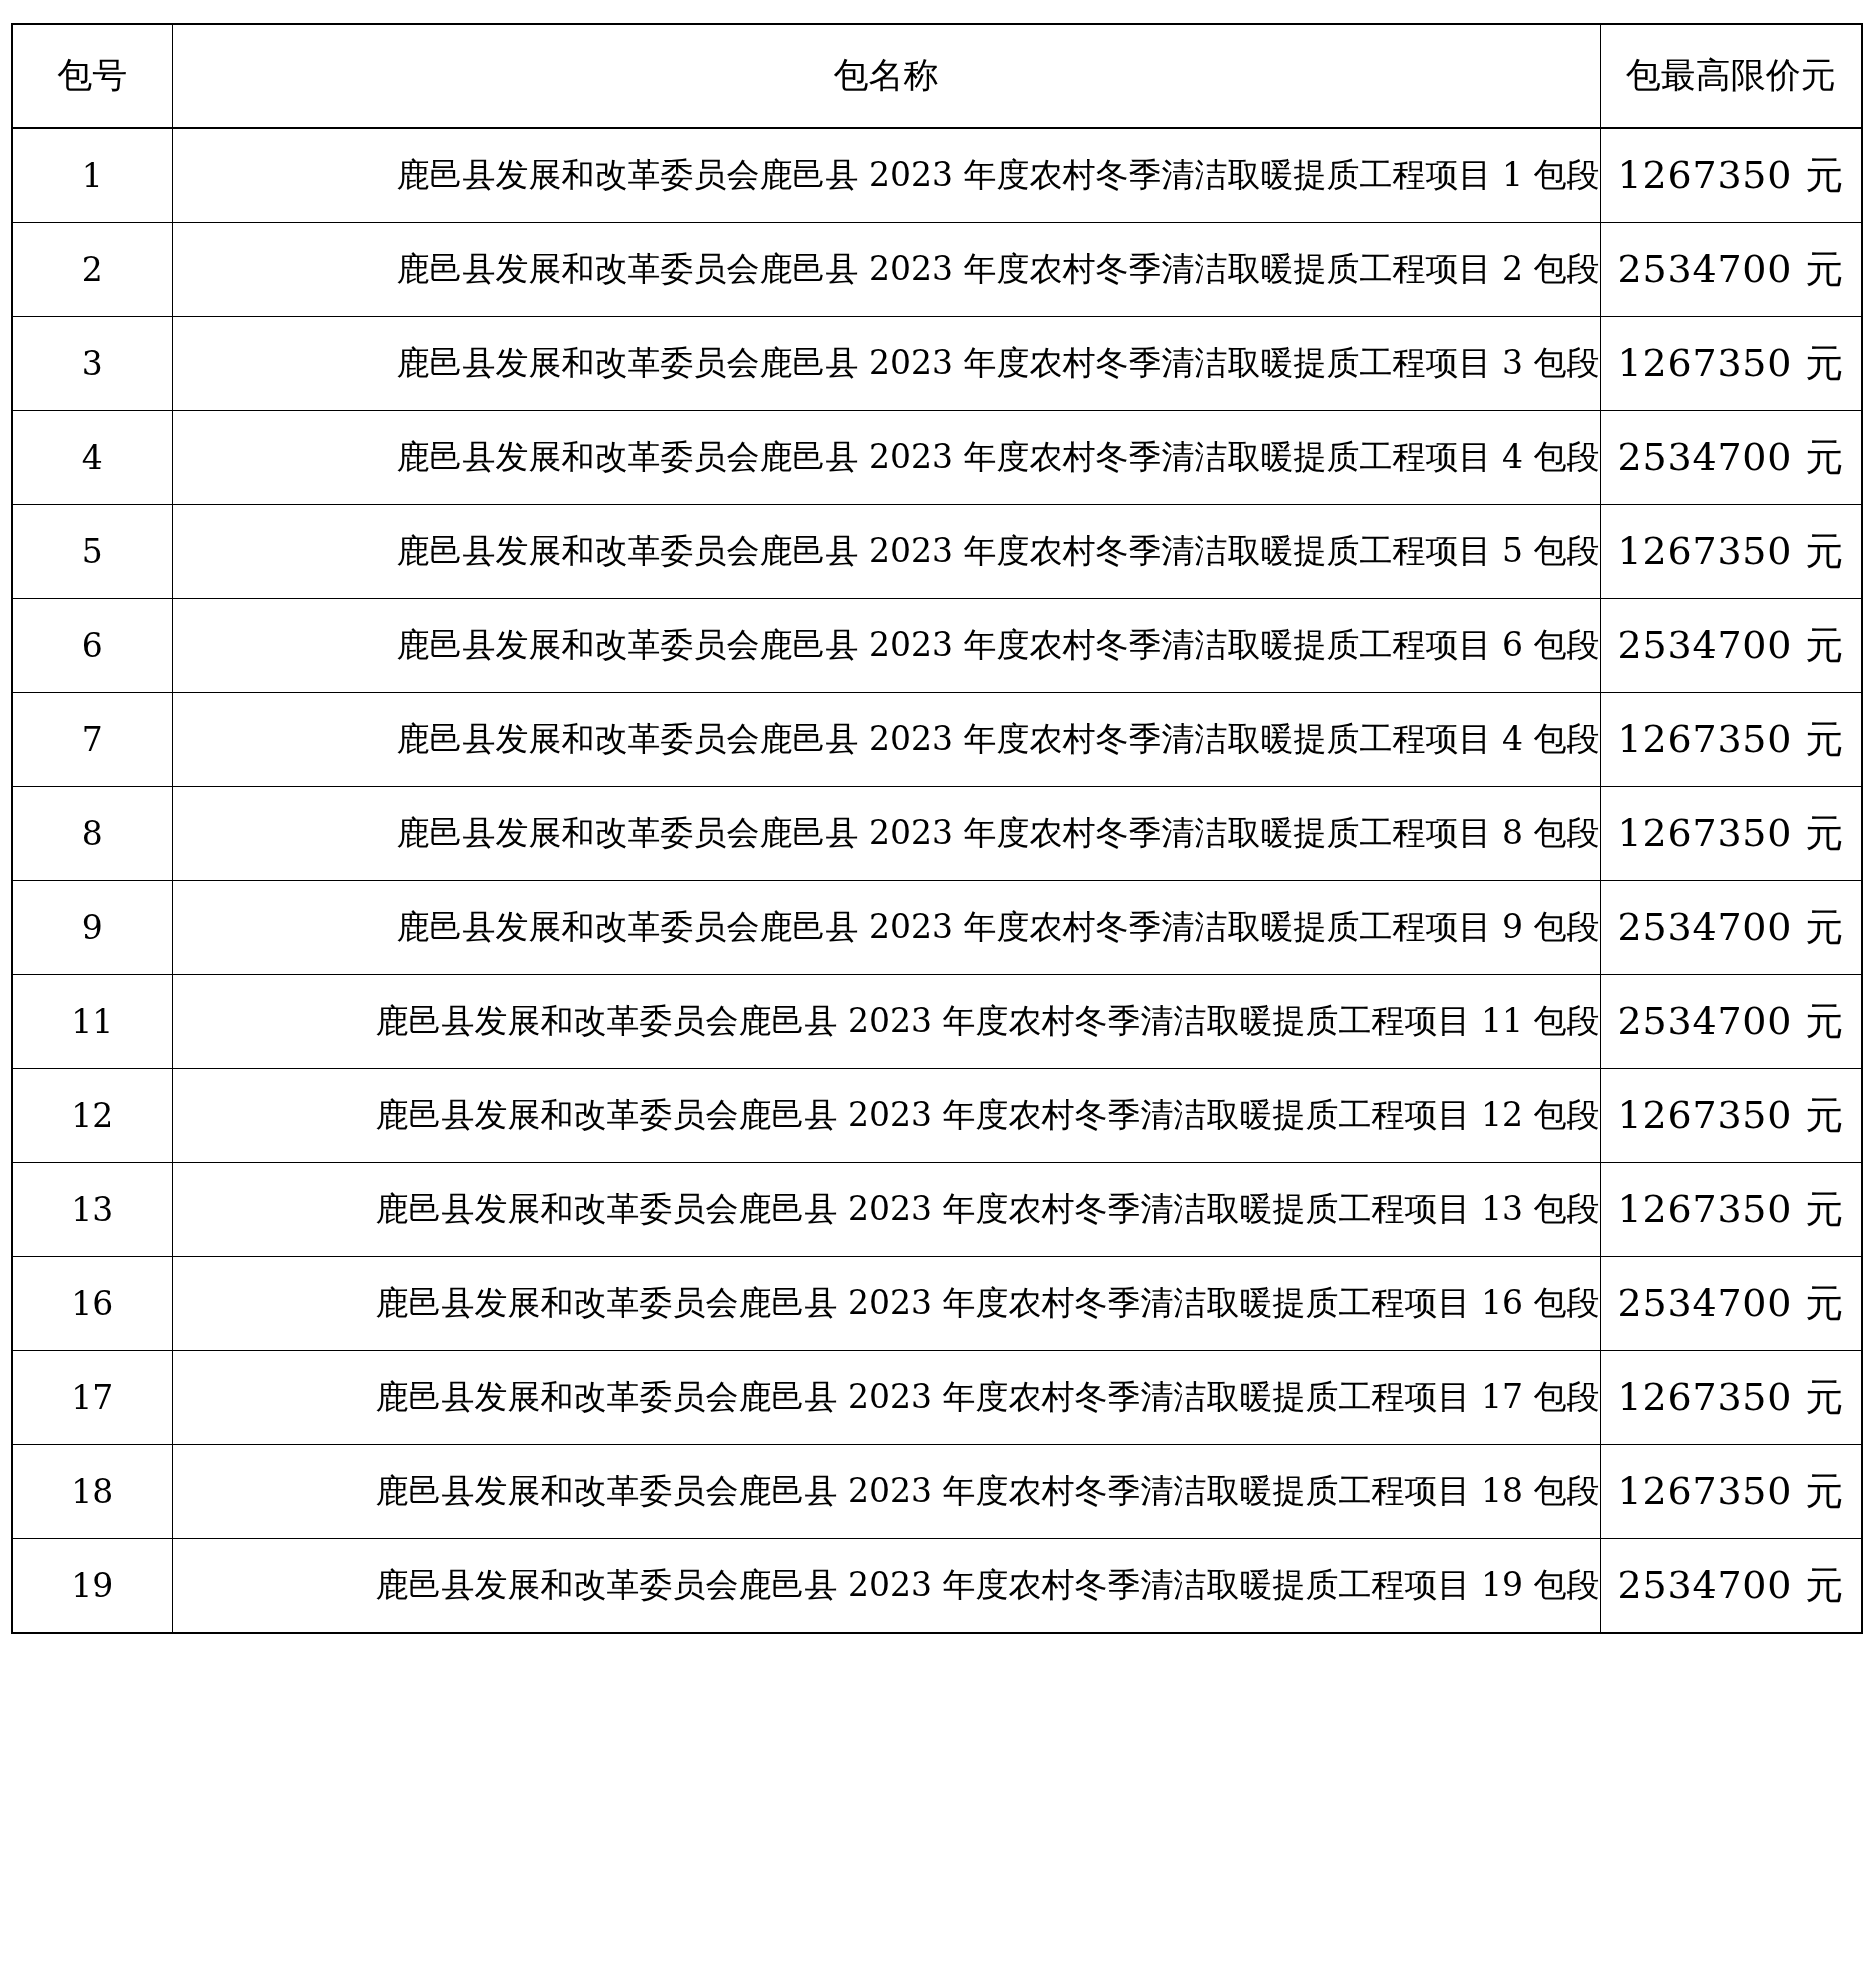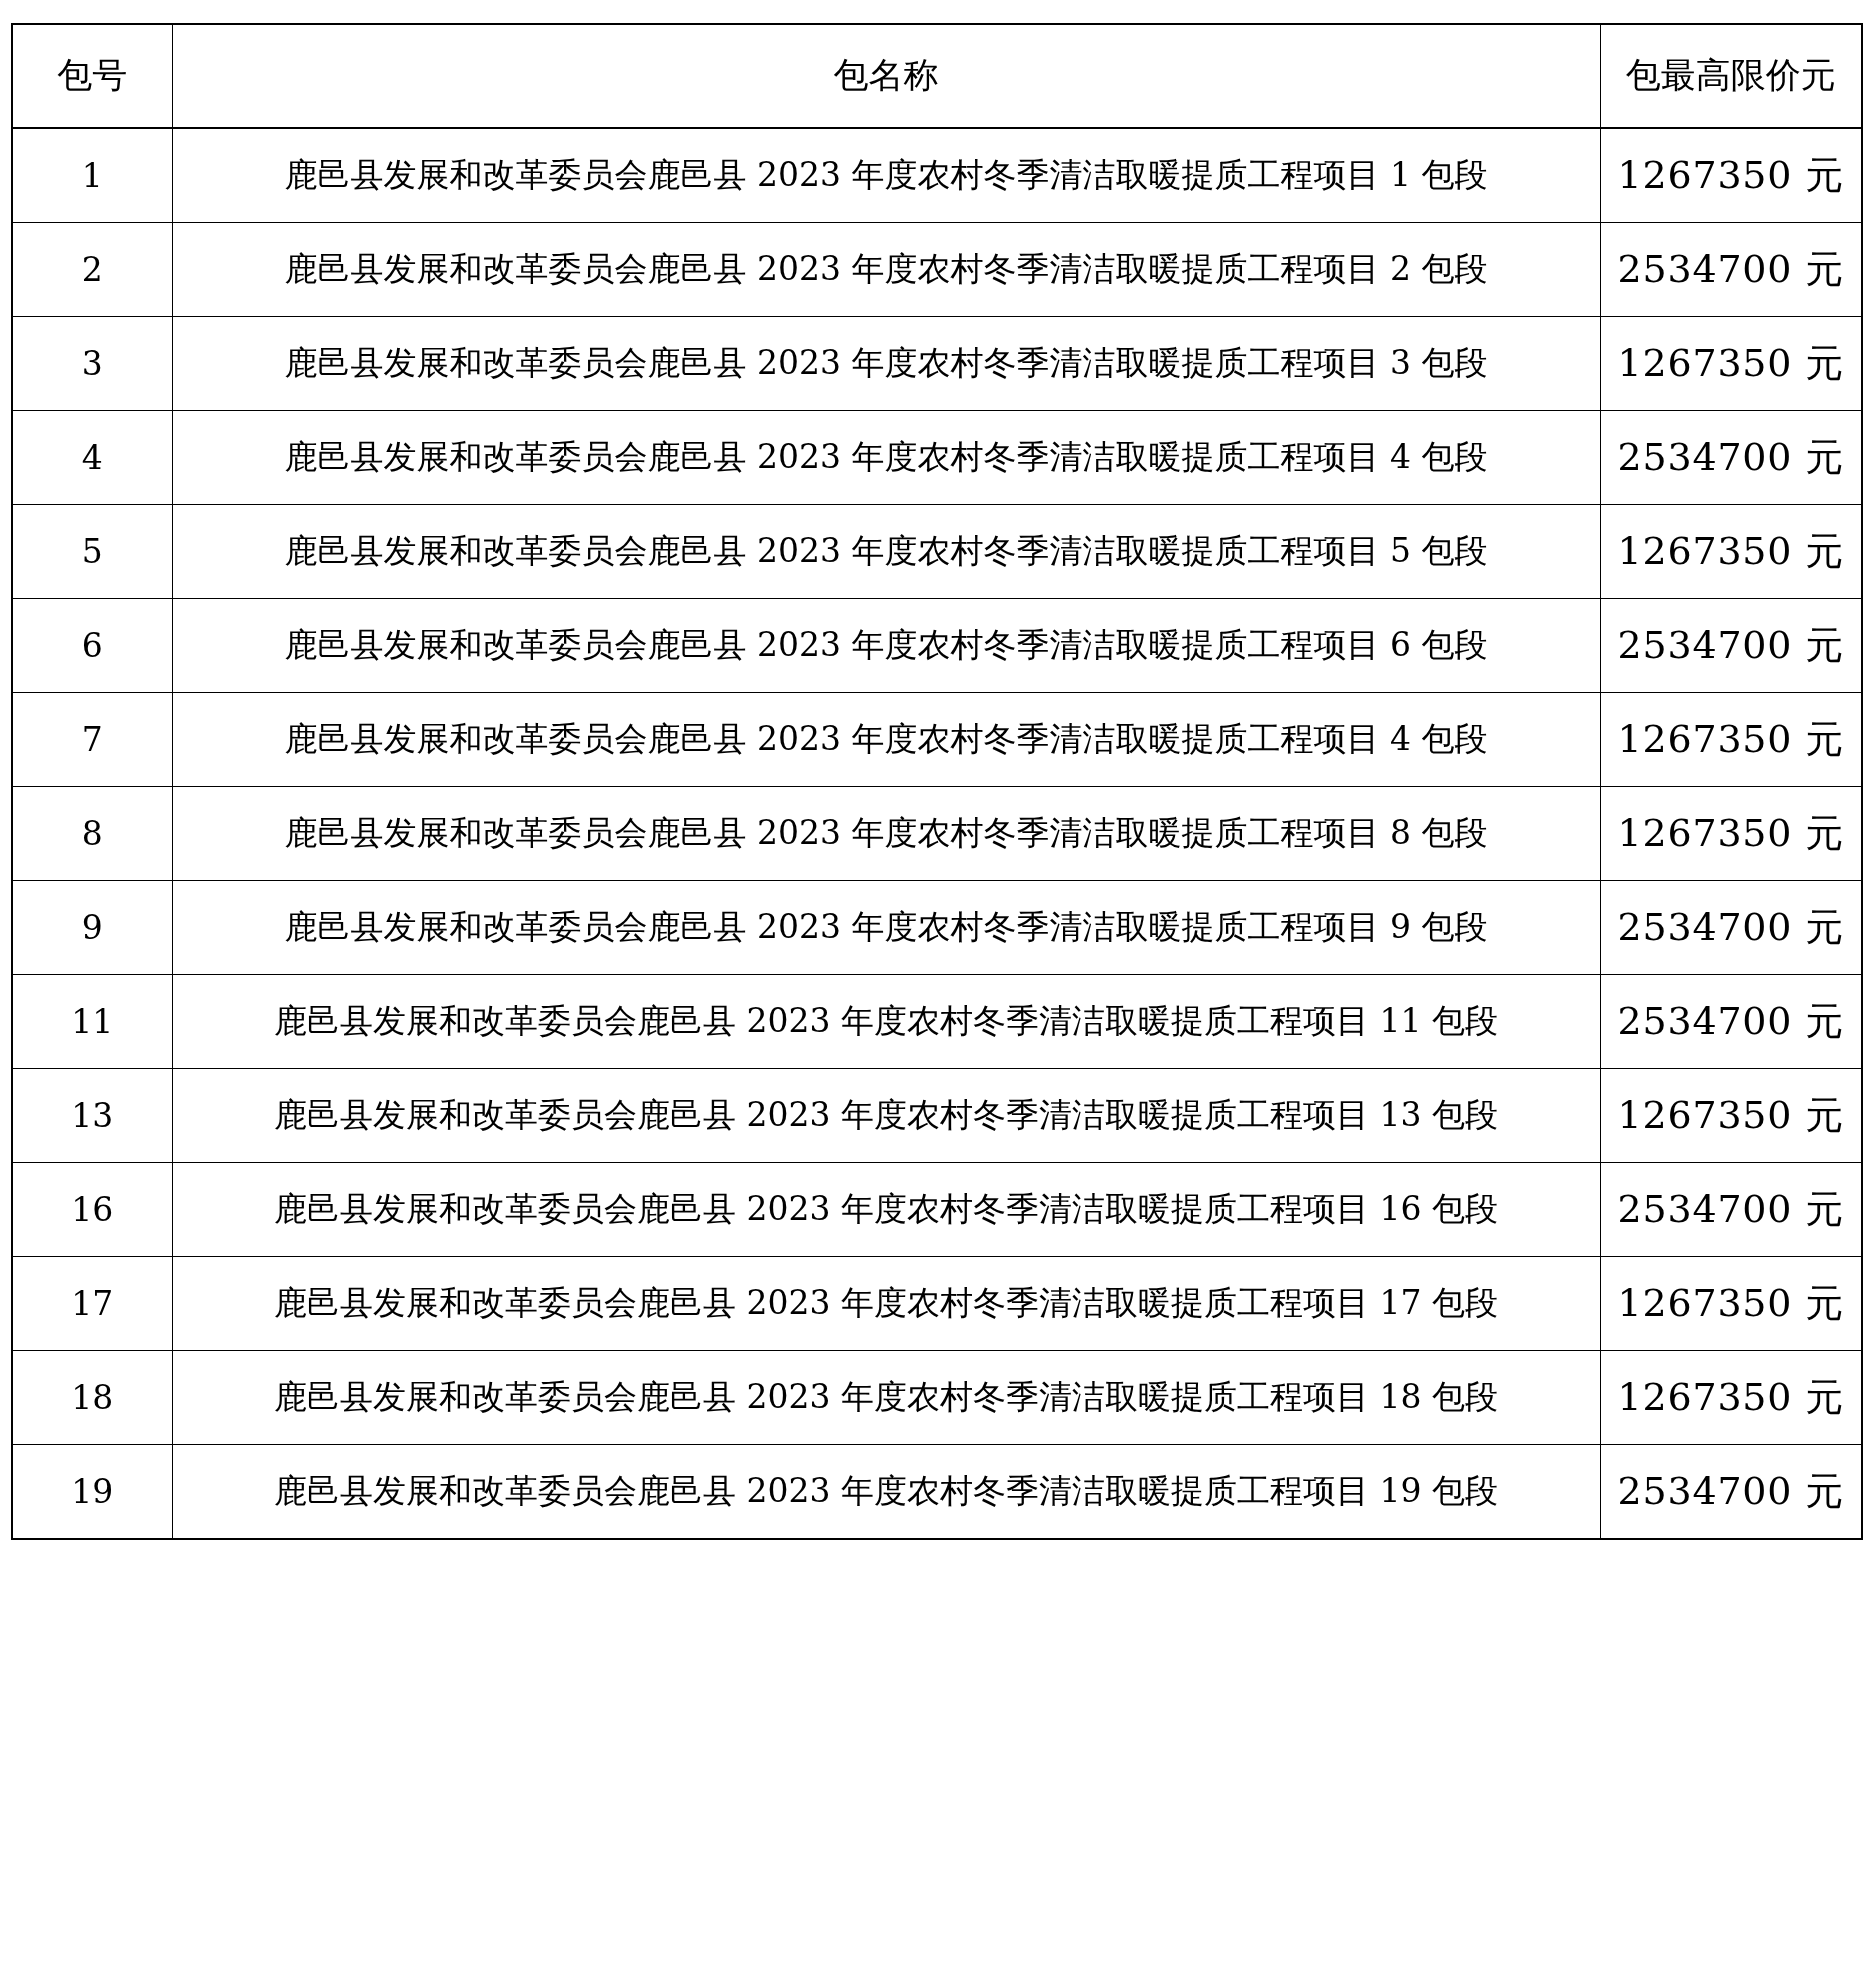--- a/index.html
+++ b/index.html
@@ -42,21 +42,21 @@
     tr.row-sep td { border-top-width: 2.9px; }
     th {
       height: 102px;
       font-size: 35px;
     }
     td {
       height: 93px;
       font-size: 33px;
     }
     td.num { font-size: 33px; }
-    td.name { letter-spacing: 0px; }
+    td.name { letter-spacing: 0px; text-align: right; }
     td.price { font-size: 38px; letter-spacing: 0.8px; }
   </style>
 </head>
 <body>
 
 <div class="table-wrap">
   <table>
     <colgroup>
       <col class="c1">
         <col class="c2">
@@ -114,20 +114,25 @@
         <td class="num">9</td>
         <td class="name">鹿邑县发展和改革委员会鹿邑县 2023 年度农村冬季清洁取暖提质工程项目 9 包段</td>
         <td class="price">2534700 元</td>
       </tr>
       <tr>
         <td class="num">11</td>
         <td class="name">鹿邑县发展和改革委员会鹿邑县 2023 年度农村冬季清洁取暖提质工程项目 11 包段</td>
         <td class="price">2534700 元</td>
       </tr>
       <tr>
+        <td class="num">12</td>
+        <td class="name">鹿邑县发展和改革委员会鹿邑县 2023 年度农村冬季清洁取暖提质工程项目 12 包段</td>
+        <td class="price">1267350 元</td>
+      </tr>
+      <tr>
         <td class="num">13</td>
         <td class="name">鹿邑县发展和改革委员会鹿邑县 2023 年度农村冬季清洁取暖提质工程项目 13 包段</td>
         <td class="price">1267350 元</td>
       </tr>
       <tr>
         <td class="num">16</td>
         <td class="name">鹿邑县发展和改革委员会鹿邑县 2023 年度农村冬季清洁取暖提质工程项目 16 包段</td>
         <td class="price">2534700 元</td>
       </tr>
       <tr>

